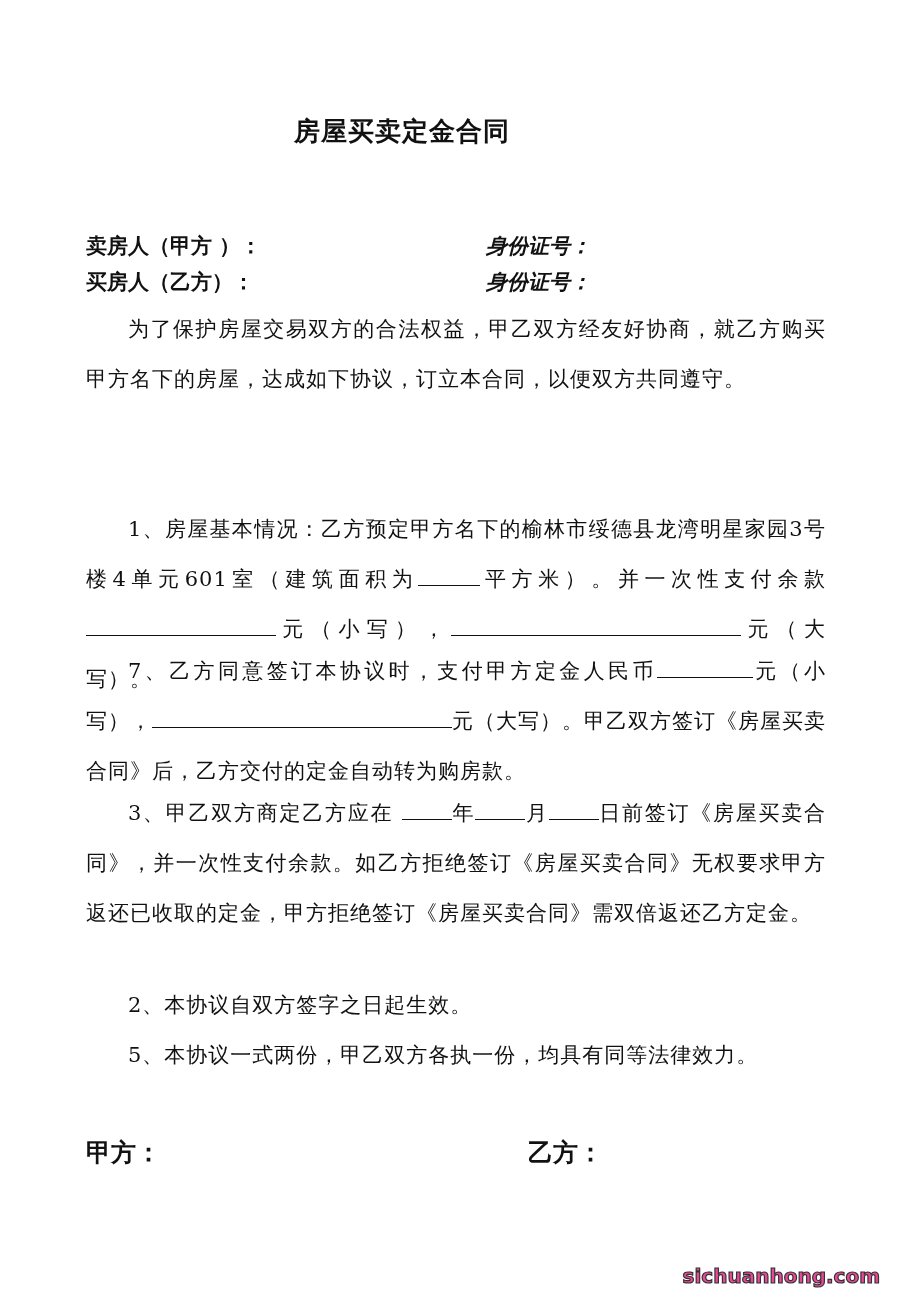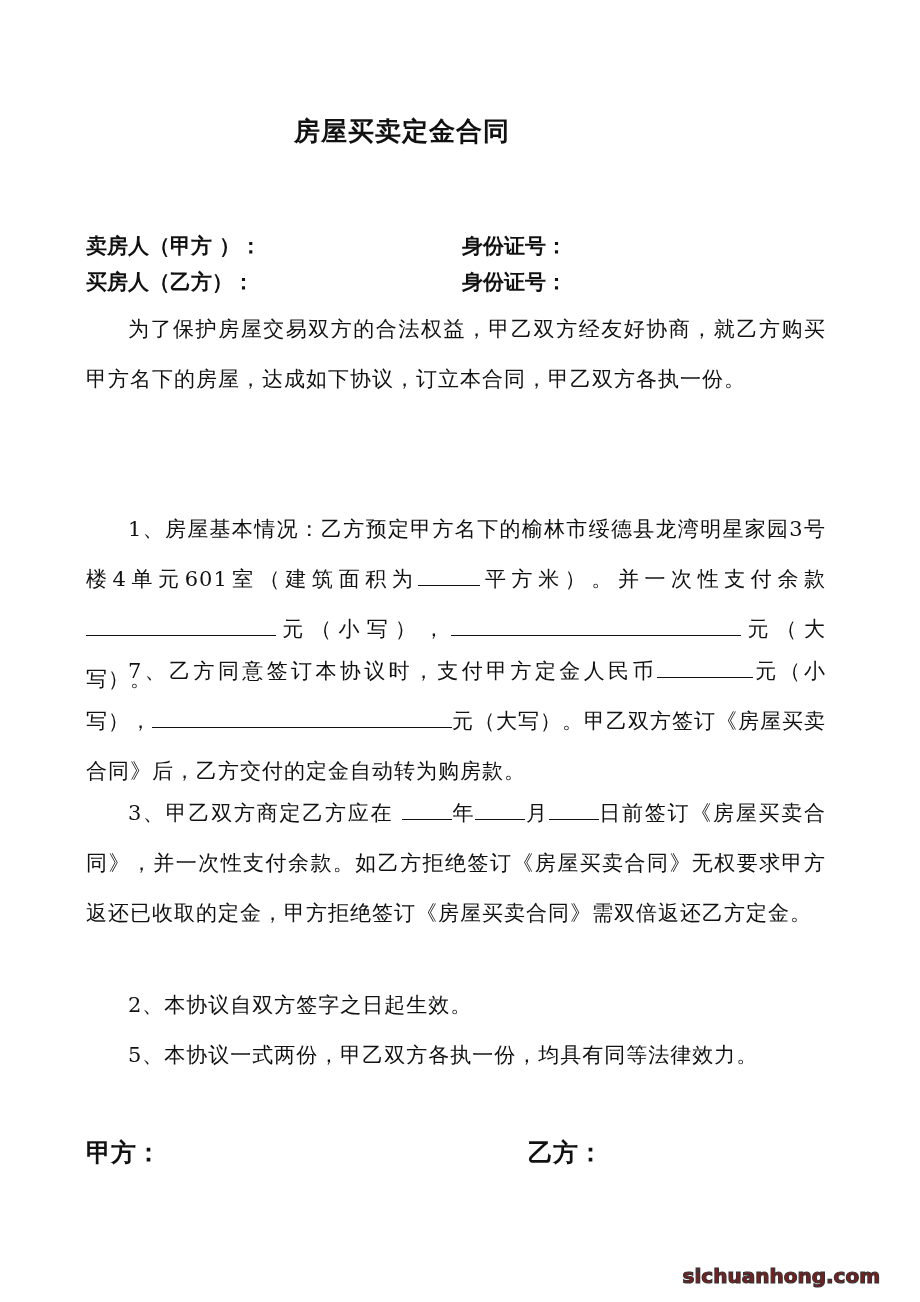--- a/index.html
+++ b/index.html
@@ -10,56 +10,56 @@
   }
   .title {
     position: absolute; left: 0; width: 804px; top: 114px;
     text-align: center; font-size: 26px; font-weight: bold;
     font-family: "DejaVu Sans", sans-serif; letter-spacing: 1px;
   }
   .party-line {
     position: absolute; left: 86px; font-size: 21px; font-weight: bold;
     font-family: "DejaVu Sans", sans-serif;
   }
-  .party-line .id { position: absolute; left: 376px; white-space: nowrap; }
+  .party-line .id { position: absolute; left: 400px; white-space: nowrap; font-style: italic; }
   .para {
     position: absolute; left: 86px; width: 740px;
     font-size: 21px; line-height: 50px; text-align: justify;
     text-indent: 42px; letter-spacing: 1px;
   }
   .blank {
     display: inline-block; border-bottom: 1.5px solid #111; height: 22px;
     vertical-align: baseline; text-indent: 0;
   }
   .sign {
     position: absolute; top: 1136px; font-size: 25px; font-weight: bold;
     font-family: "DejaVu Sans", sans-serif;
   }
   .watermark {
     position: absolute; right: 40px; bottom: 14px;
     font-family: "DejaVu Sans", sans-serif; font-weight: bold; font-size: 20px;
-    color: #7f1d1d; -webkit-text-stroke: 1.2px #333;
+    color: #ec4899; -webkit-text-stroke: 1.2px #333;
     letter-spacing: 0px;
   }
 </style>
 </head>
 <body>
 
 <div class="title">房屋买卖定金合同</div>
 
 <div class="party-line" style="top:220px;margin-top:12px;">
   <span>卖房人（甲方 ）：</span>
   <span class="id">身份证号：</span>
 </div>
 <div class="party-line" style="top:268px;text-align:center;">
   <span>买房人（乙方）：</span>
   <span class="id">身份证号：</span>
 </div>
 
-<div class="para" style="top:304px;">为了保护房屋交易双方的合法权益，甲乙双方经友好协商，就乙方购买甲方名下的房屋，达成如下协议，订立本合同，甲乙双方各执一份。</div>
+<div class="para" style="top:304px;">为了保护房屋交易双方的合法权益，甲乙双方经友好协商，就乙方购买甲方名下的房屋，达成如下协议，订立本合同，以便双方共同遵守。</div>
 
 <div class="para" style="top:504px;">
   <span>1、房屋基本情况：乙方预定甲方名下的榆林市绥德县龙湾明星家园3号楼4单元601室（建筑面积为</span><span class="blank" style="width:62px;"></span><span>平方米）。并一次性支付余款</span><span class="blank" style="width:190px;"></span><span>元（小写），</span><span class="blank" style="width:290px;"></span><span>元（大写）。</span>
 </div>
 
 <div class="para" style="top:646px;">
   <span>7、乙方同意签订本协议时，支付甲方定金人民币</span><span class="blank" style="width:96px;"></span><span>元（小写），</span><span class="blank" style="width:300px;"></span><span>元（大写）。甲乙双方签订《房屋买卖合同》后，乙方交付的定金自动转为购房款。</span>
 </div>
 
 <div class="para" style="top:788px;">

